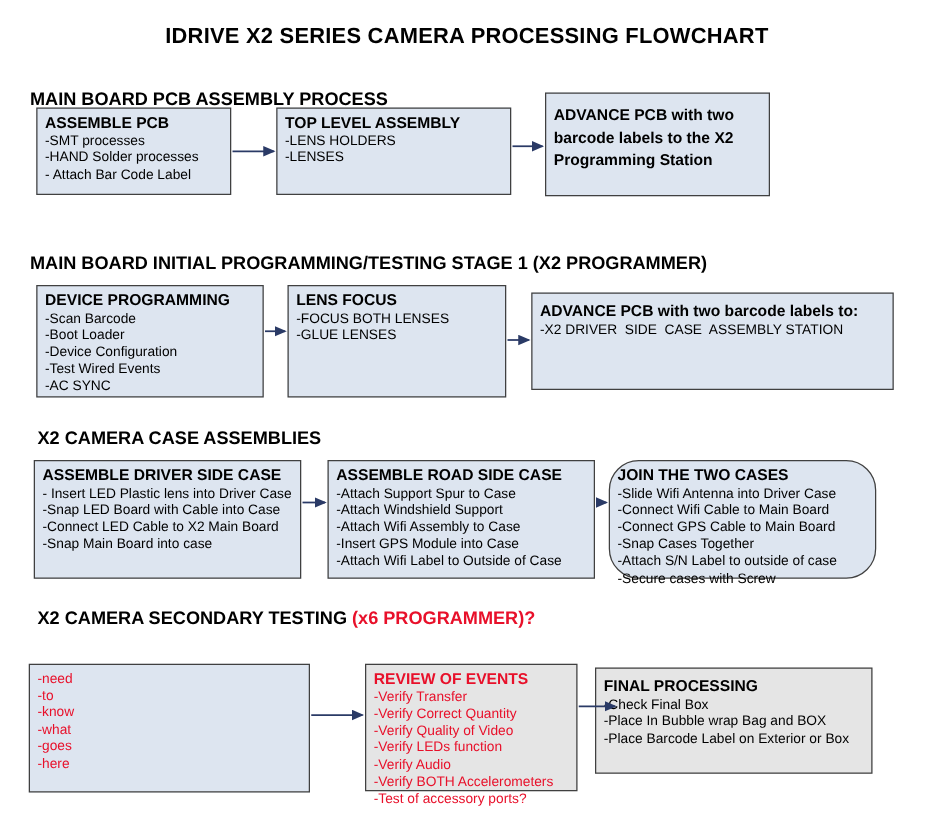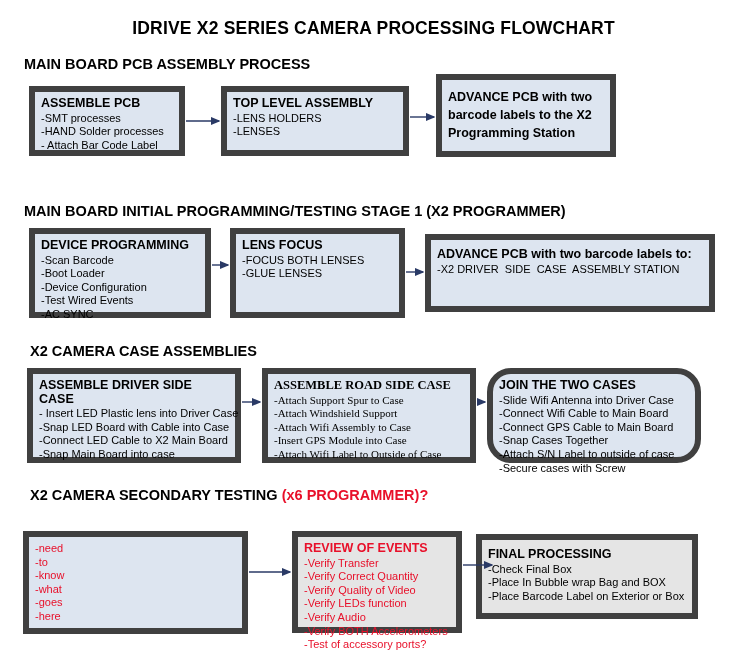--- a/index.html
+++ b/index.html
@@ -35,21 +35,21 @@
     position: absolute;
     font-size: 14.5px;
     font-weight: bold;
   }
   .section-head .red {
     color: #e8102a;
   }
   .box {
     position: absolute;
     box-sizing: border-box;
-    border: 6px solid #404040;
+    border: 1px solid #404040;
     background: #dde5f0;
     padding: 5px 6px 4px 6px;
     font-size: 11px;
     line-height: 13.6px;
   }
   .box.white {
     background: #e5e5e5;
   }
   .box .bt {
     font-weight: bold;
@@ -71,21 +71,21 @@
     pointer-events: none;
   }
 </style>
 </head>
 <body>
 
 <div class="canvas">
 
   <div class="title">IDRIVE X2  SERIES CAMERA PROCESSING FLOWCHART</div>
 
-  <div class="section-head" style="left:24px; top:56px;">
+  <div class="section-head" style="left:24px; top:72px;">
     <span>MAIN BOARD PCB ASSEMBLY PROCESS</span>
   </div>
 
   <div class="box" style="left:29px; top:86px; width:156px; height:70px;">
     <span class="bt">ASSEMBLE PCB</span>
     <span class="ln">-SMT processes</span>
     <span class="ln">-HAND Solder processes</span>
     <span class="ln">- Attach Bar Code Label</span>
   </div>
 
@@ -128,21 +128,21 @@
   </div>
 
   <div class="box" style="left:27px; top:368px; width:214px; height:95px;">
     <span class="bt">ASSEMBLE DRIVER SIDE CASE</span>
     <span class="ln">- Insert LED Plastic lens into Driver Case</span>
     <span class="ln">-Snap LED Board with Cable into Case</span>
     <span class="ln">-Connect LED Cable to X2 Main Board</span>
     <span class="ln">-Snap Main Board into case</span>
   </div>
 
-  <div class="box" style="left:262px; top:368px; width:214px; height:95px;font-family:Liberation Serif, serif;">
+  <div class="box" style="left:262px; top:368px; width:214px; height:95px;">
     <span class="bt">ASSEMBLE ROAD SIDE CASE</span>
     <span class="ln">-Attach Support Spur to Case</span>
     <span class="ln">-Attach Windshield Support</span>
     <span class="ln">-Attach Wifi Assembly to Case</span>
     <span class="ln">-Insert GPS Module into Case</span>
     <span class="ln">-Attach Wifi Label to Outside of Case</span>
   </div>
 
   <div class="box" style="left:487px; top:368px; width:214px; height:95px;border-radius:24px;">
     <span class="bt">JOIN THE TWO CASES</span>

